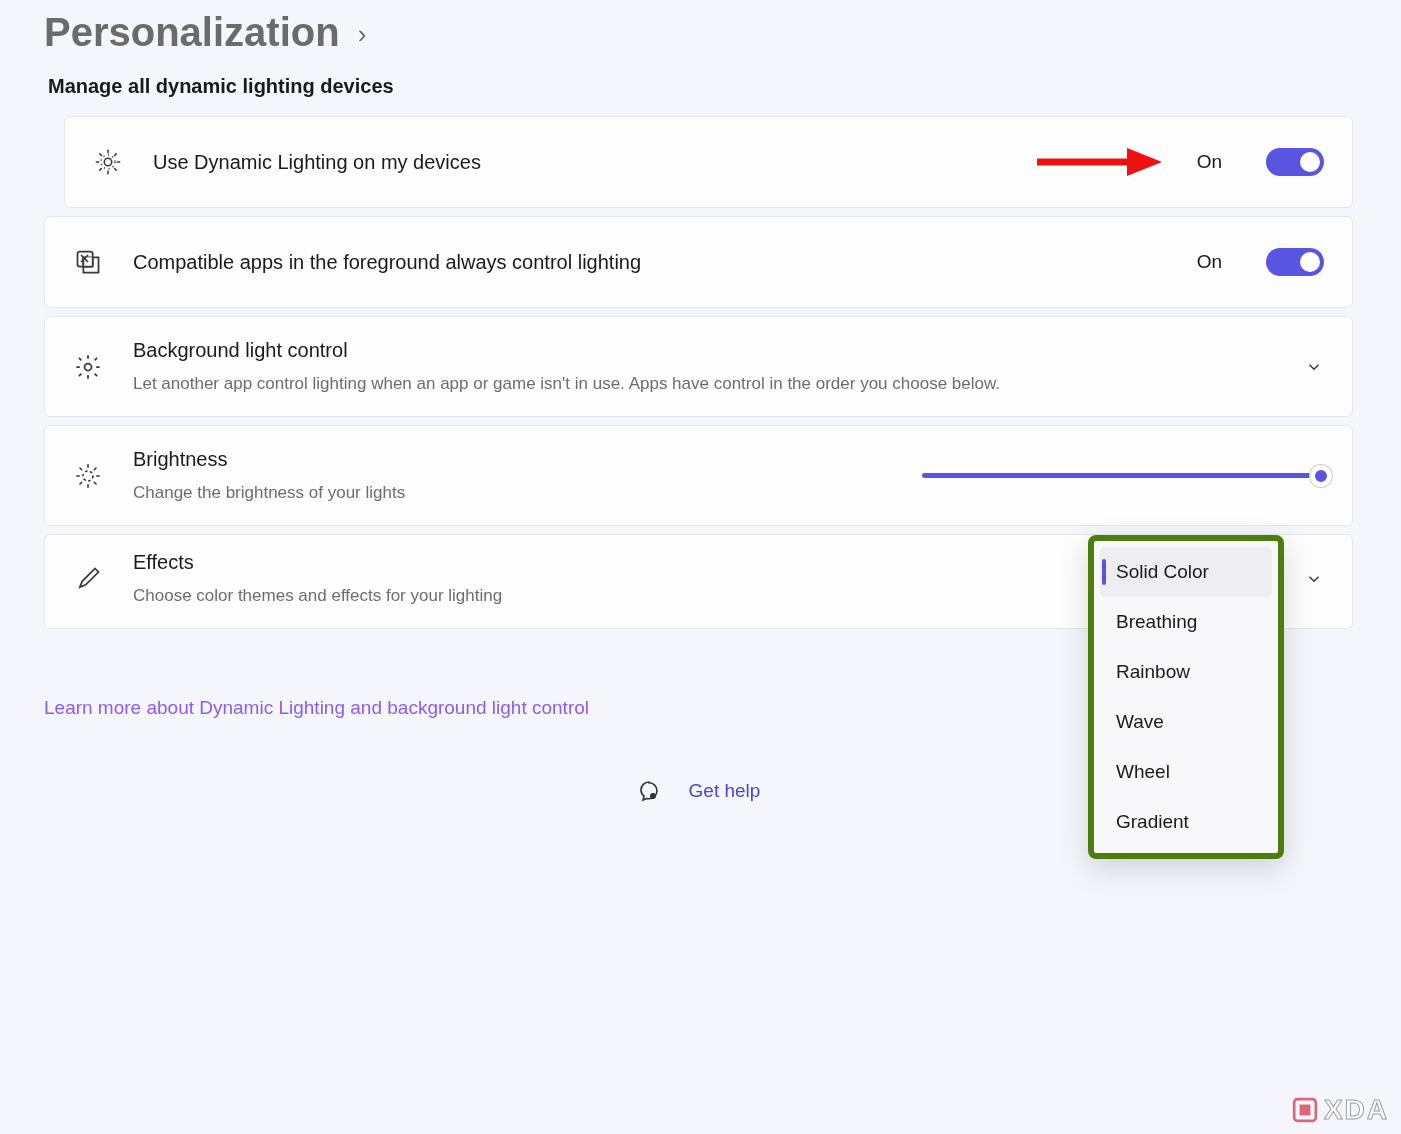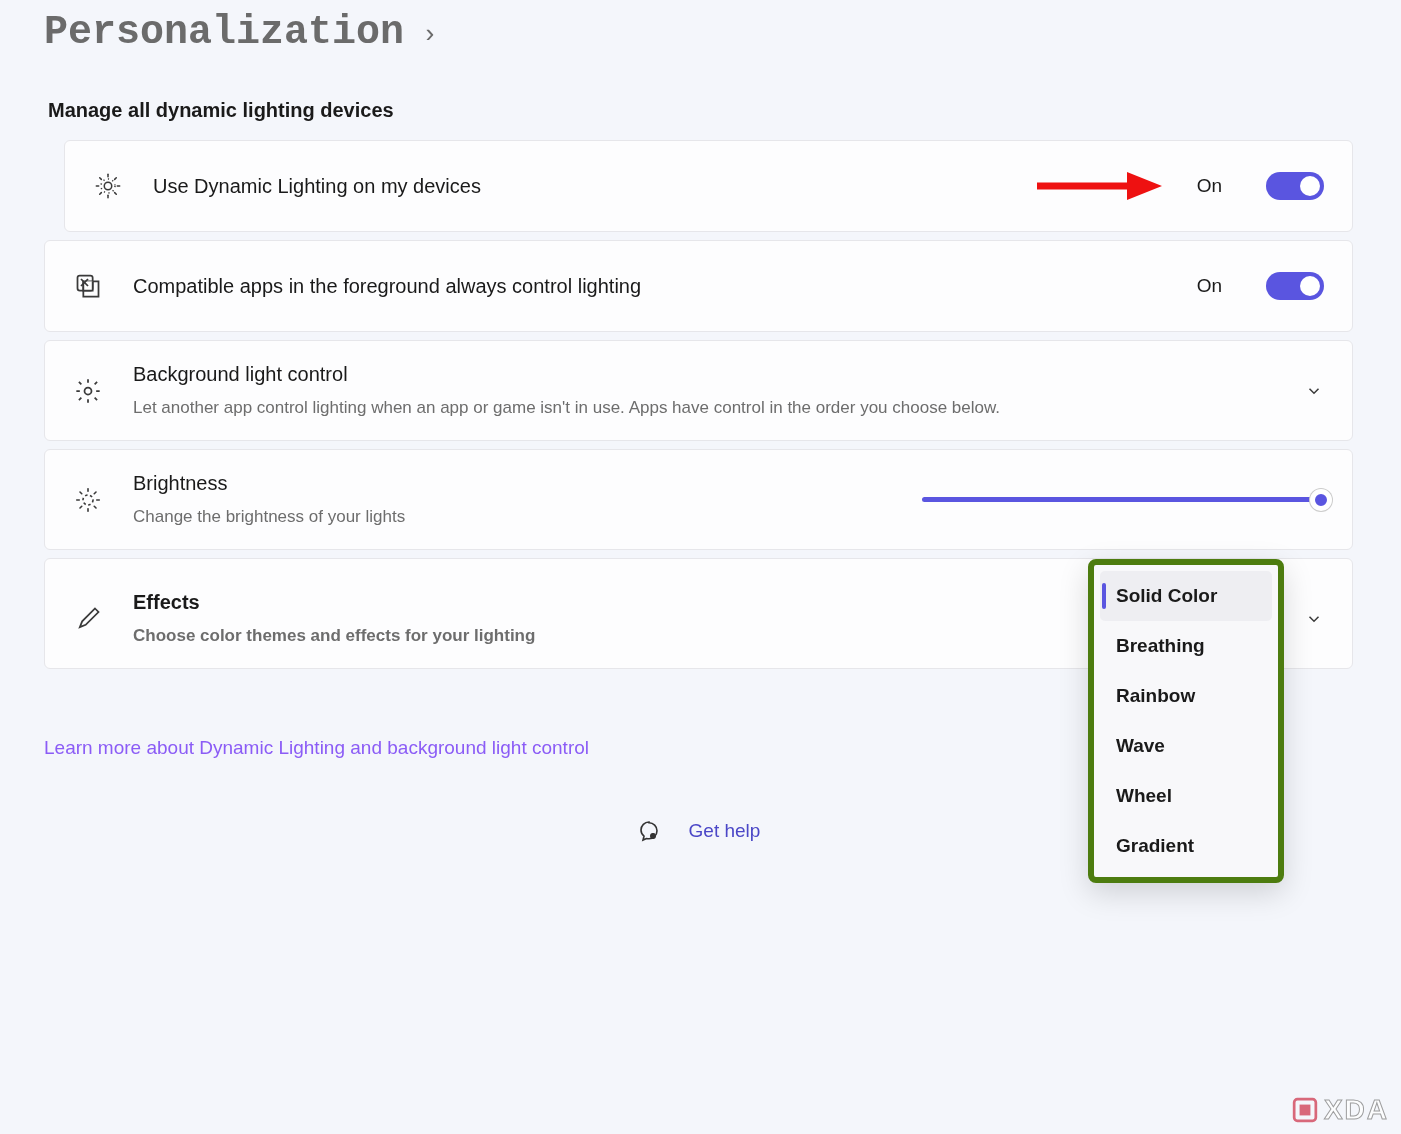--- a/index.html
+++ b/index.html
@@ -12,22 +12,21 @@
   position: relative;
   overflow: hidden;
 }
 .page {
   padding: 10px 48px 0 44px;
 }
 .breadcrumb {
   display: flex;
   align-items: center;
   gap: 18px;
-  margin-bottom: 44px;
-  font-family: Liberation Mono, monospace;
+  margin-bottom: 20px;
 }
 .breadcrumb .parent {
   font-size: 40px;
   font-weight: 600;
   color: #6b6b6b;
 }
 .breadcrumb .chev {
   font-size: 26px;
   color: #6b6b6b;
   margin-top: 4px;
@@ -312,21 +311,21 @@
       <div class="desc">Change the brightness of your lights</div>
     </div>
     <div class="slider-wrap">
       <div class="slider-track">
         <div class="slider-thumb"></div>
       </div>
     </div>
   </div>
 
   
-  <div class="card effects-card" style="padding-top:32px;padding-bottom:22px;font-weight:bold;">
+  <div class="card effects-card" style="padding-top:16px;padding-bottom:22px;">
     <div class="icon">
       <svg viewBox="0 0 24 24" width="28" height="28" fill="none" stroke="currentColor" stroke-width="1.5">
         <path d="M18 3l3 3L10 17l-5 2 2-5L18 3z"></path>
       </svg>
     </div>
     <div class="texts">
       <div class="title">Effects</div>
       <div class="desc">Choose color themes and effects for your lighting</div>
     </div>
     <div style="width:200px"></div>

